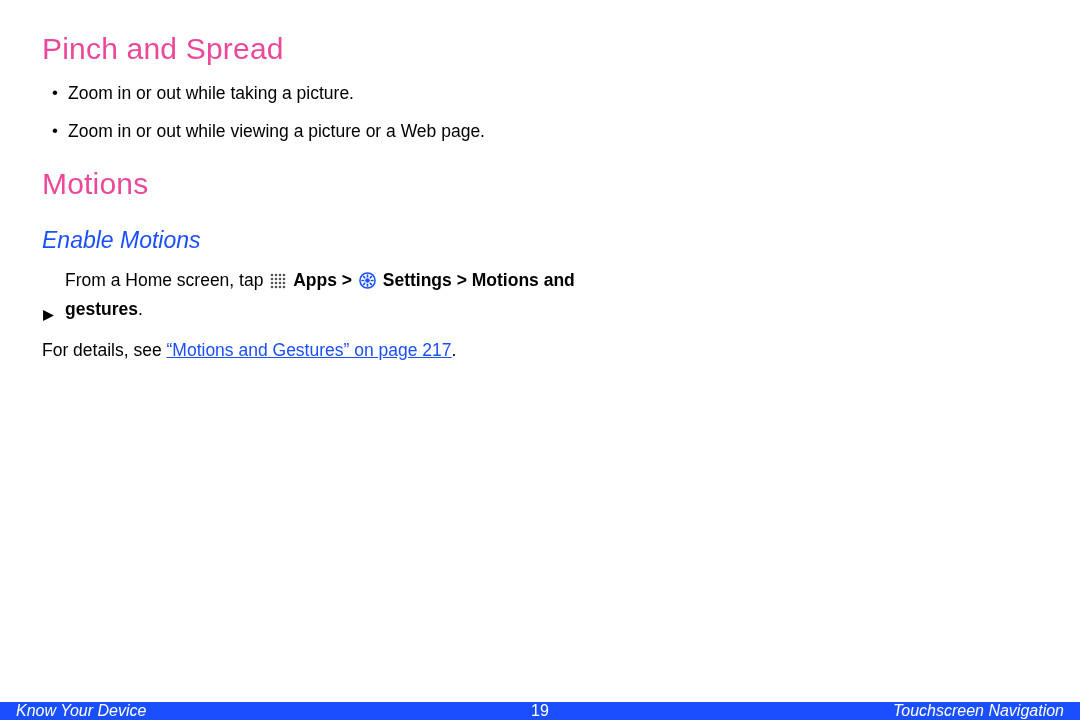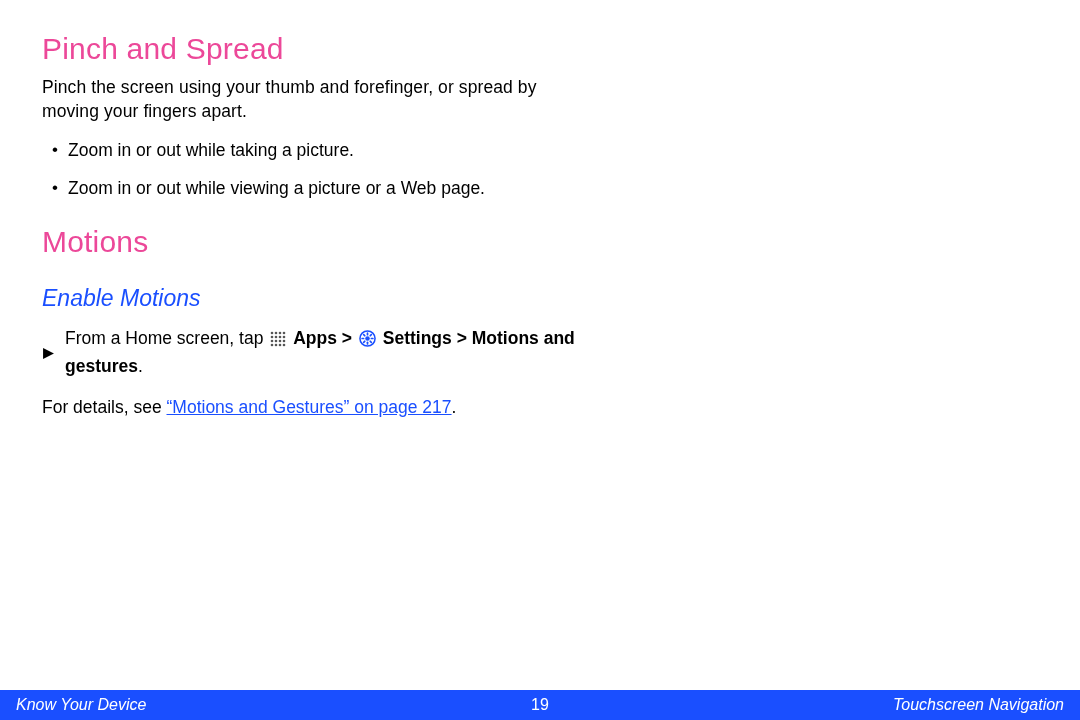--- a/index.html
+++ b/index.html
@@ -49,21 +49,21 @@
   ul.bullets li::before {
     content: "•";
     position: absolute;
     left: 10px;
     top: 0;
     color: #000;
     font-size: 17px;
   }
   .step-row {
     display: flex;
-    align-items: center;
+    align-items: flex-end;
     max-width: 560px;
     font-size: 17.5px;
     line-height: 1.45;
     margin-top: 2px;
   }
   .step-marker {
     flex: 0 0 auto;
     margin-right: 10px;
     margin-top: 3px;
   }
@@ -81,21 +81,21 @@
     max-width: 560px;
   }
   .link {
     color: #1a4fff;
     text-decoration: underline;
     cursor: pointer;
   }
   .footer {
     position: absolute;
     left: 0; right: 0; bottom: 0;
-    height: 30px;
+    height: 18px;
     background: #1a4fff;
     color: #fff;
     display: flex;
     align-items: center;
     justify-content: space-between;
     padding: 0 16px;
     font-style: italic;
     font-size: 16px;
   }
   .footer .center {
@@ -104,21 +104,20 @@
     transform: translateX(-50%);
     font-style: normal;
   }
 </style>
 </head>
 <body>
 
 <div class="page">
 
   <h1 class="section">Pinch and Spread</h1>
-  <p class="body">Pinch the screen using your thumb and forefinger, or spread by moving your fingers apart.</p>
   <ul class="bullets">
     <li>Zoom in or out while taking a picture.</li>
     <li>Zoom in or out while viewing a picture or a Web page.</li>
   </ul>
 
   <h1 class="section second">Motions</h1>
 
   <h2 class="subsection">Enable Motions</h2>
 
   <div class="step-row">

